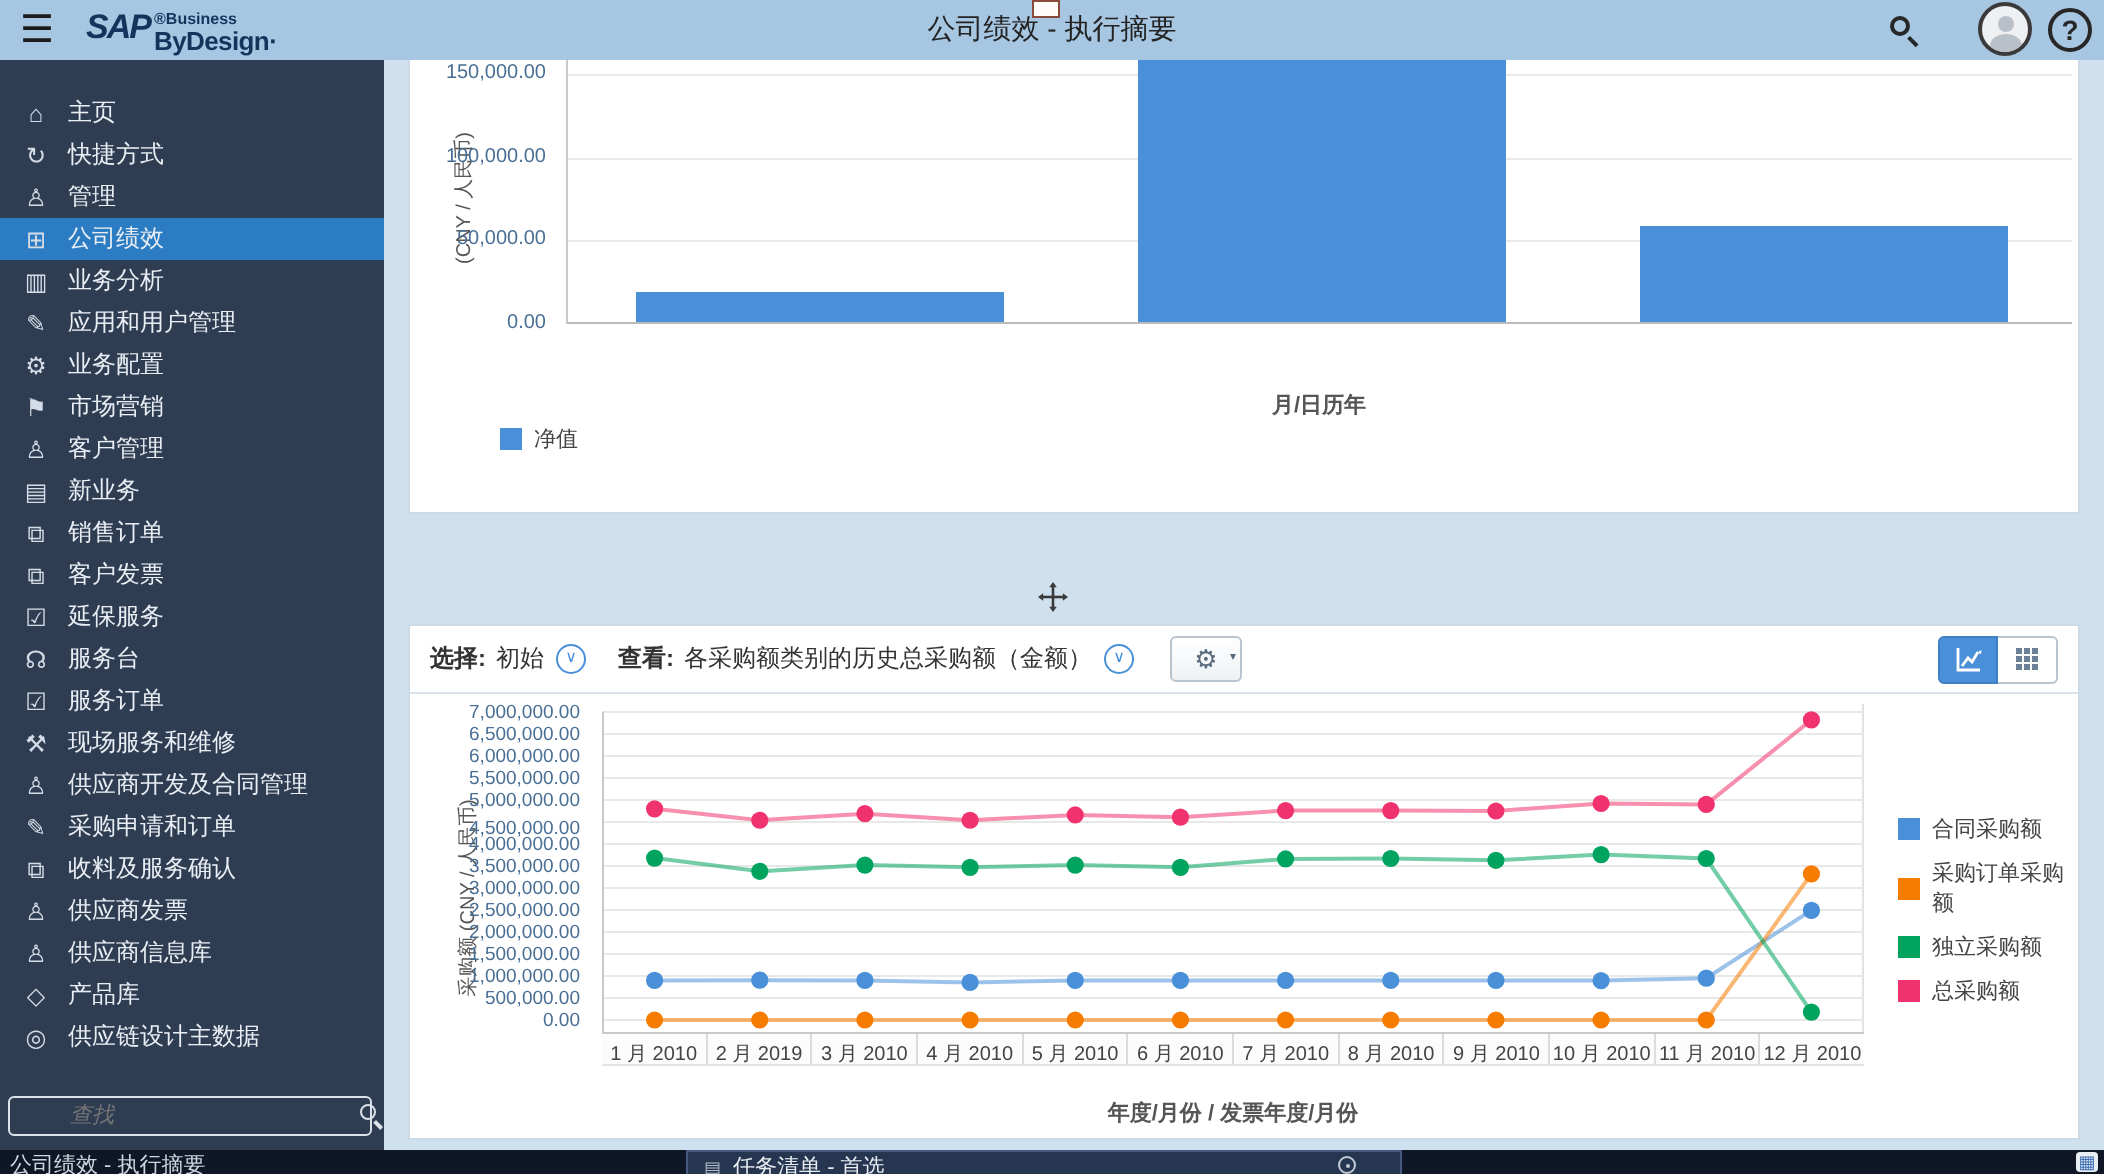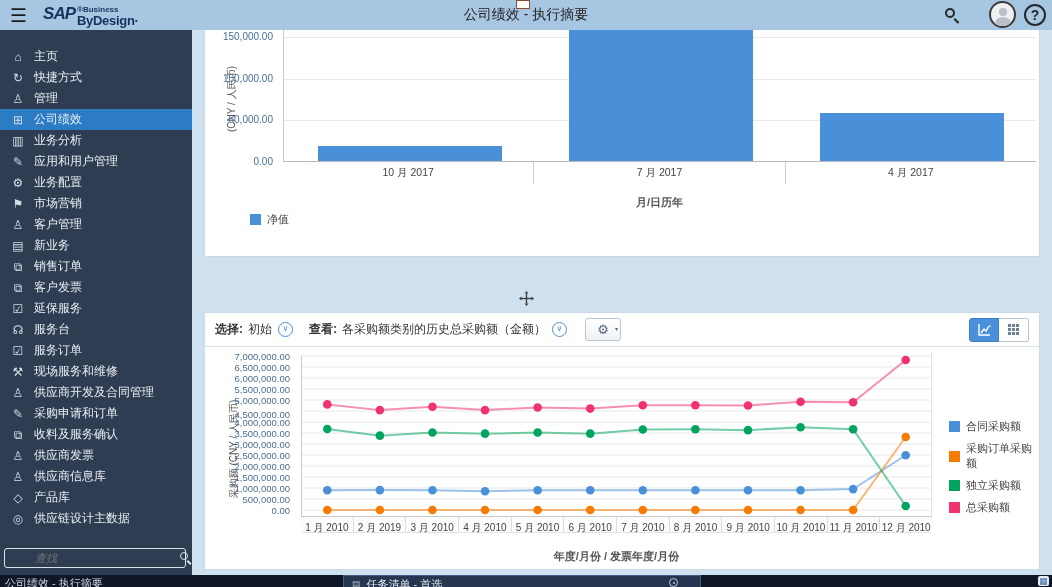--- a/index.html
+++ b/index.html
@@ -75,21 +75,21 @@
   
   .chart-area { position:relative; height:223px; }
   #line-ylabel { left:-36px; top:95px; width:130px; text-align:center; }
   #line-ticks { position:absolute; left:0; top:0; width:90px; height:180px; }
   #line-ticks .tick { position:absolute; right:5px; font-size:9.5px; color:#4a6f95; white-space:nowrap; }
   #line-svg-wrap { position:absolute; left:96px; top:5px; width:631px; height:164px; border-right:1px solid #e2e2e2; }
   #line-months { position:absolute; left:96px; top:169px; width:631px; height:17px; display:flex; background:#fcfcfc; border-top:1px solid #c9c9c9; border-bottom:1px solid #e3e3e3; }
   #line-months .cell { flex:1; text-align:center; font-size:10px; color:#444; line-height:21px; white-space:nowrap; }
   #line-months .cell + .cell { border-left:1px solid #dcdcdc; }
   #line-xtitle { position:absolute; left:96px; top:202px; width:631px; text-align:center; font-size:11px; font-weight:bold; color:#555; }
-  #line-legend { position:absolute; left:744px; top:72px; }
+  #line-legend { position:absolute; left:744px; top:60px; }
   #line-legend .legend-item { display:flex; align-items:center; gap:6px; margin-bottom:7px; cursor:pointer; }
 
   
   .section-title { position:absolute; left:6px; top:244px; font-size:14px; color:#2b2b2b; }
   .move-cursor { position:absolute; left:327px; top:261px; }
 
   
   .taskbar { position:absolute; bottom:0; left:0; right:0; height:12px; background:#0f1726; display:flex; overflow:hidden; z-index:6; }
   .tb-window { width:343px; flex:none; color:#ccd4df; font-size:11px; line-height:16px; padding-left:5px; white-space:nowrap; overflow:hidden; cursor:pointer; }
   .tb-tab { width:358px; flex:none; background:#273650; border:1px solid #46587e; border-bottom:none; color:#e8edf2; font-size:11px; line-height:14px; display:flex; align-items:flex-start; gap:6px; padding:1px 8px 0; white-space:nowrap; overflow:hidden; cursor:pointer; }
@@ -237,25 +237,20 @@
         <div class="tick" style="top: 42.6px;">100,000.00</div>
         <div class="tick" style="top: 0.9px;">150,000.00</div>
       </div>
     <div id="bar-plot">
         <div class="grid" style="top: 90.3px;"></div>
         <div class="grid" style="top: 48.6px;"></div>
         <div class="grid" style="top: 6.9px;"></div>
         <div class="bar" style="left: 33.5px; height: 15.012px; background: rgb(74, 144, 216);"></div>
         <div class="bar" style="left: 284.5px; height: 193.488px; background: rgb(74, 144, 216);"></div>
         <div class="bar" style="left: 535.5px; height: 48.372px; background: rgb(74, 144, 216);"></div>
-      </div>
-    <div id="bar-xrow">
-        <div class="cell">10 月 2017</div>
-        <div class="cell">7 月 2017</div>
-        <div class="cell">4 月 2017</div>
       </div>
     <div id="bar-xtitle">月/日历年</div>
     <div id="bar-legend">
       <span class="swatch" id="bar-legend-swatch" style="background: rgb(74, 144, 216);"></span>
       <span class="legend-text">净值</span>
     </div>
   </div>
 
   <svg class="move-cursor" width="15" height="15">
     <g stroke="#3a3a3a" stroke-width="1.3" fill="#3a3a3a">

